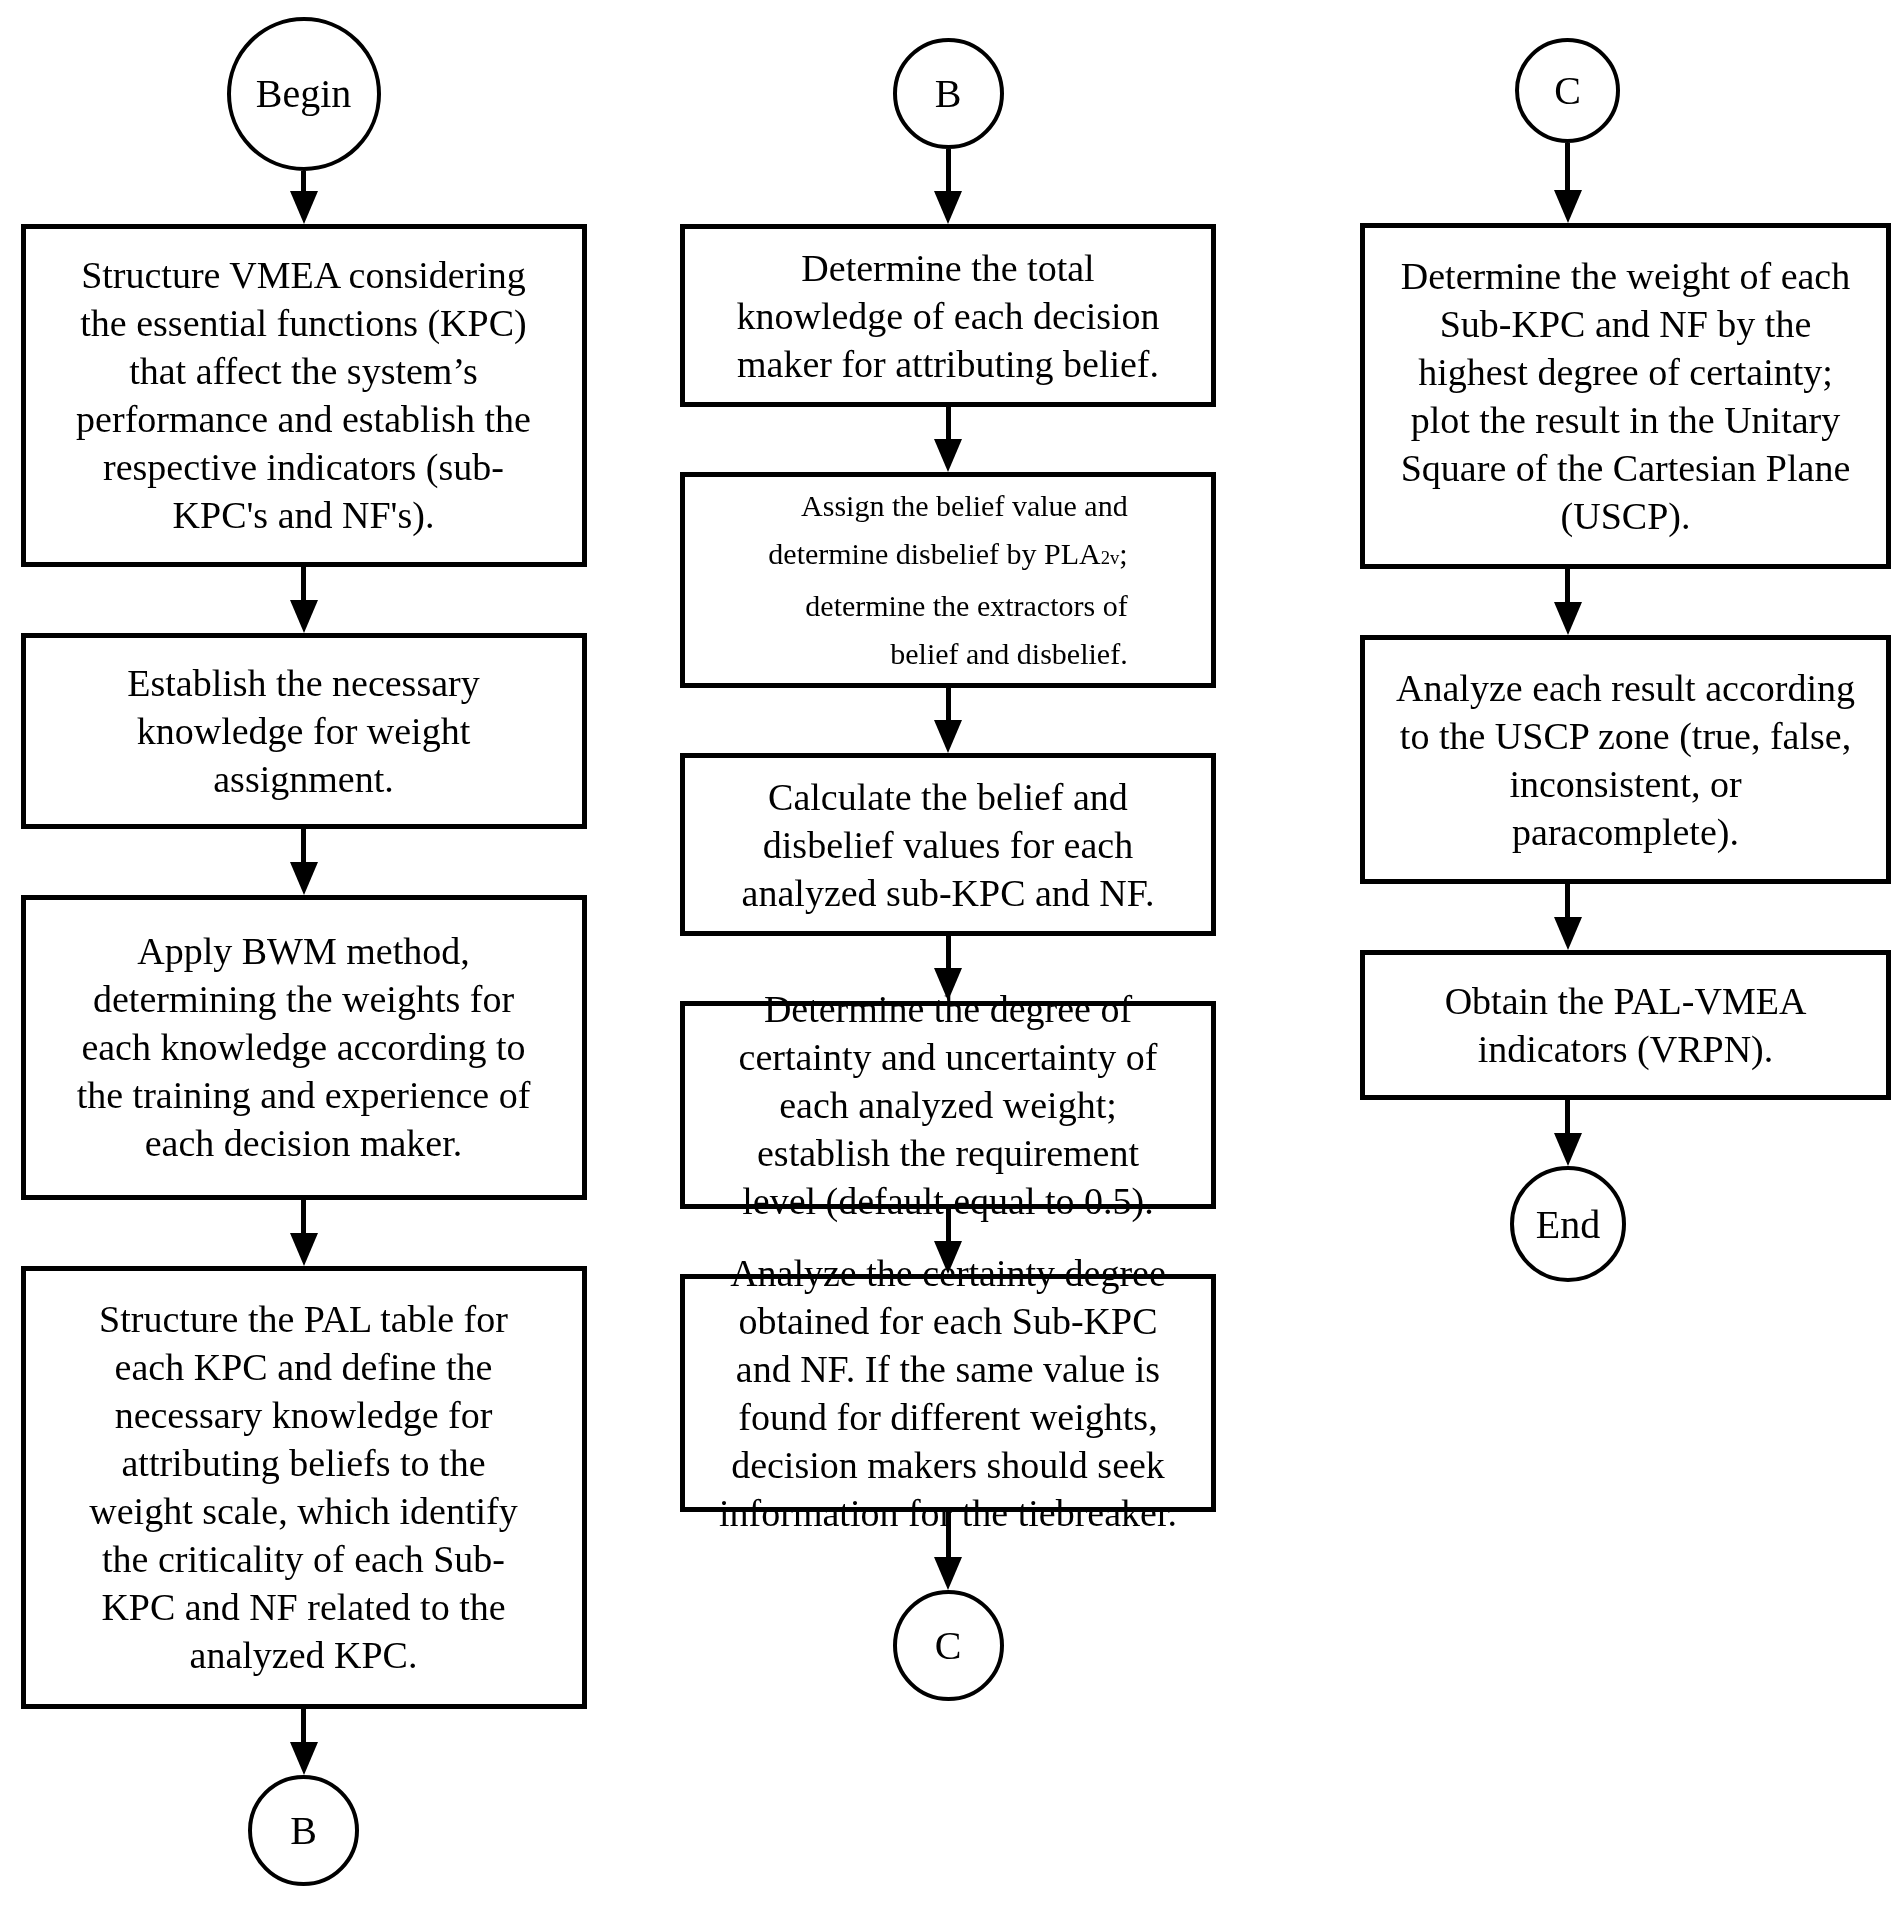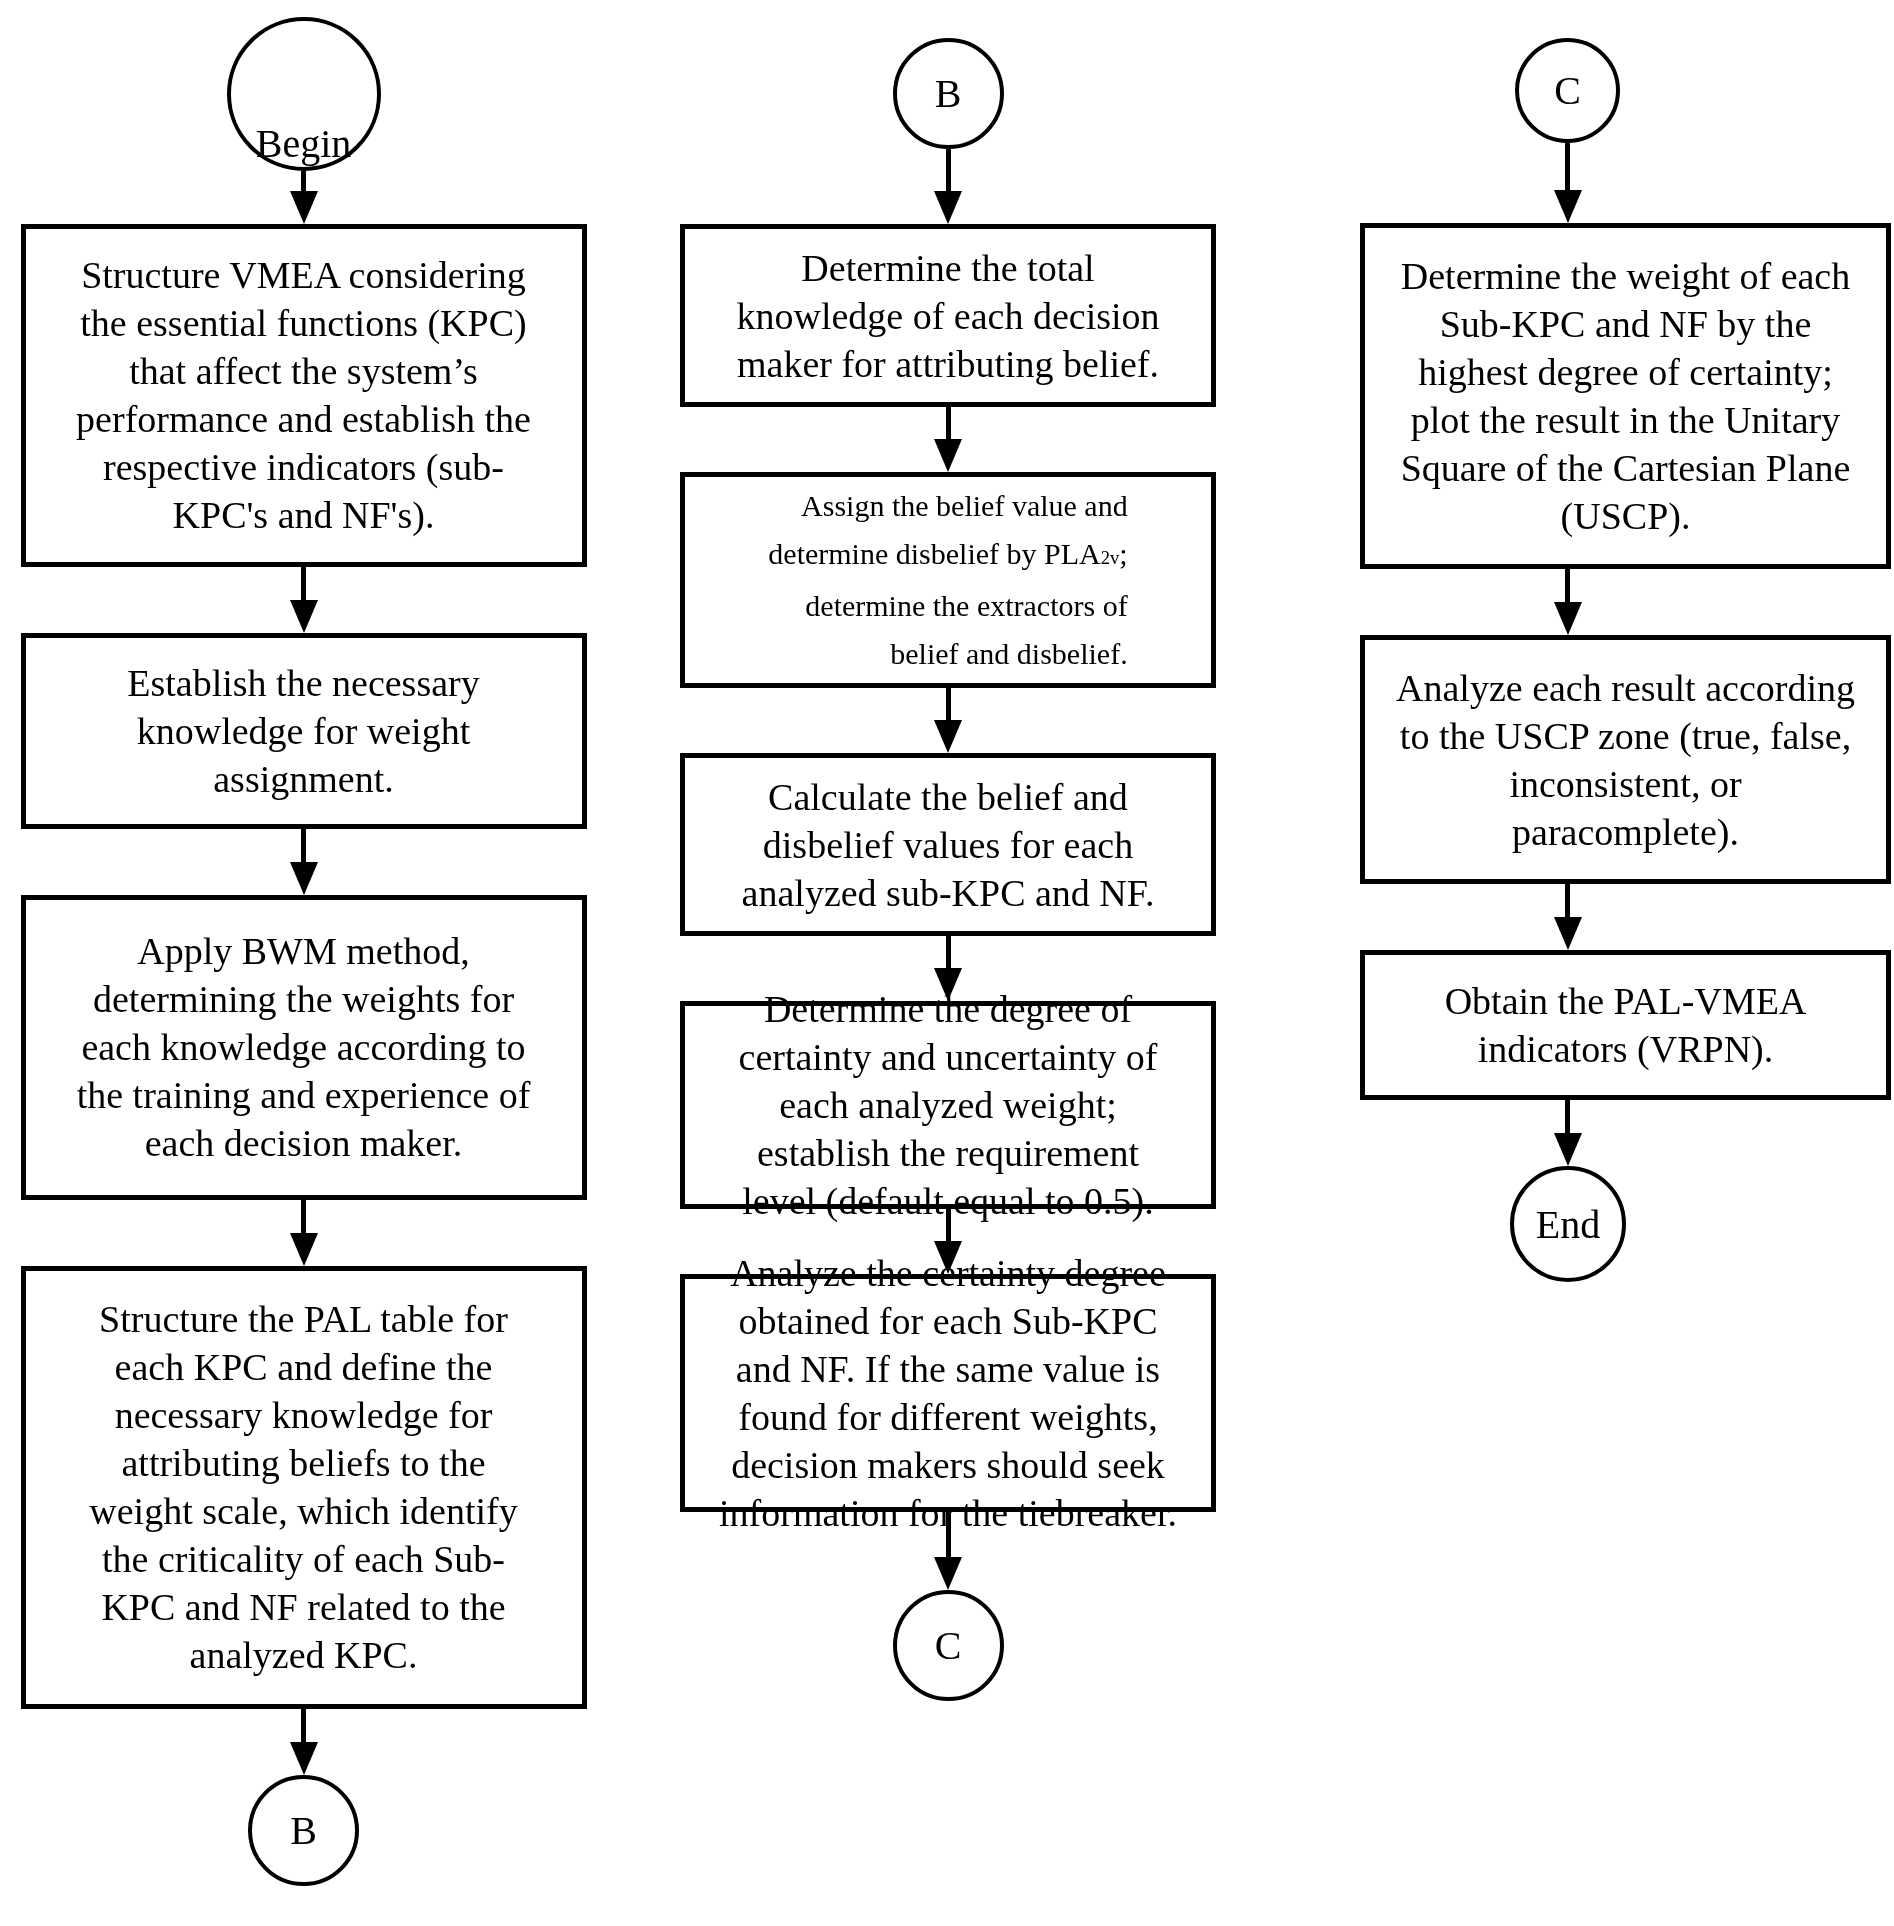--- a/index.html
+++ b/index.html
@@ -29,21 +29,21 @@
   }
   
   .track-left { align-self:flex-start; }
 </style>
 </head>
 <body>
 
 <div class="page">
 
   <div class="col" style="left:20.5px; width:566px;">
-    <div class="circle" style="width:154px; height:154px; margin-top:16.6px;align-items:flex-end;">
+    <div class="circle" style="width:154px; height:154px; margin-top:16.6px;">
       <span>Begin</span>
     </div>
     <div class="arrow" style="height:53px;">
       <div class="shaft"></div>
       <div class="head"></div>
     </div>
     <div class="box" style="height:343px;">
       <div class="txt">Structure VMEA considering
 the essential functions (KPC)
 that affect the system’s

